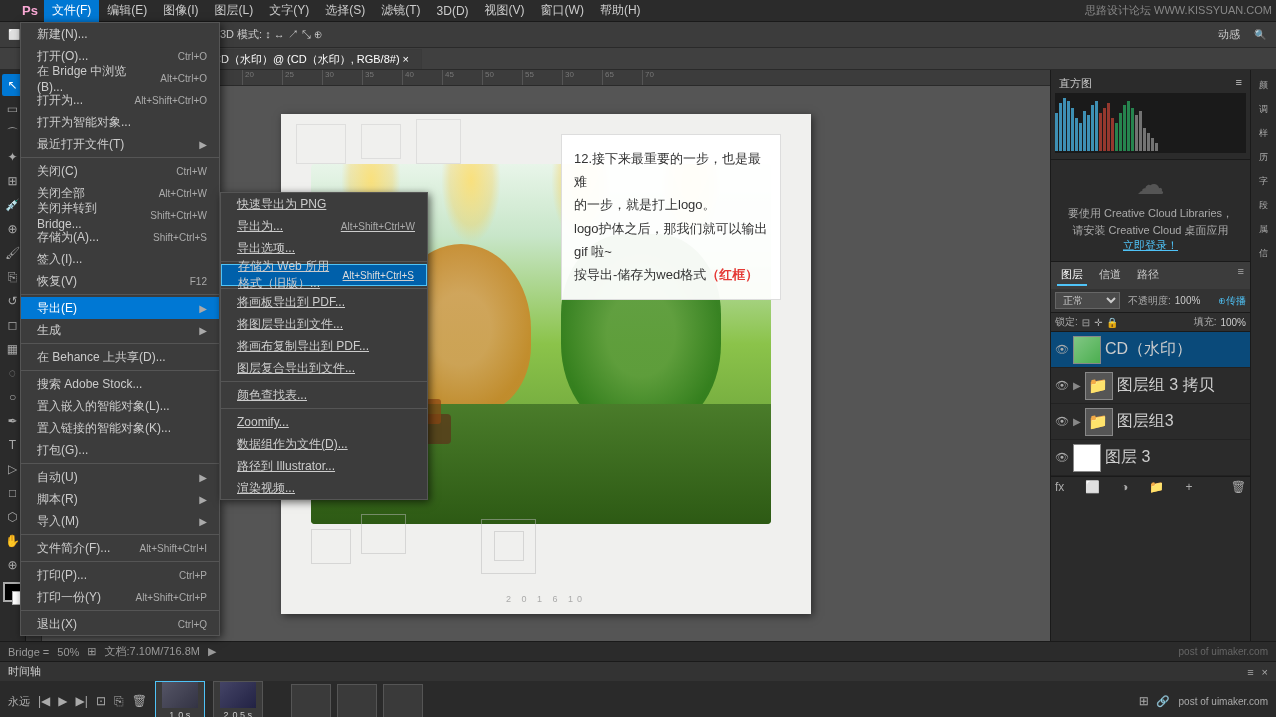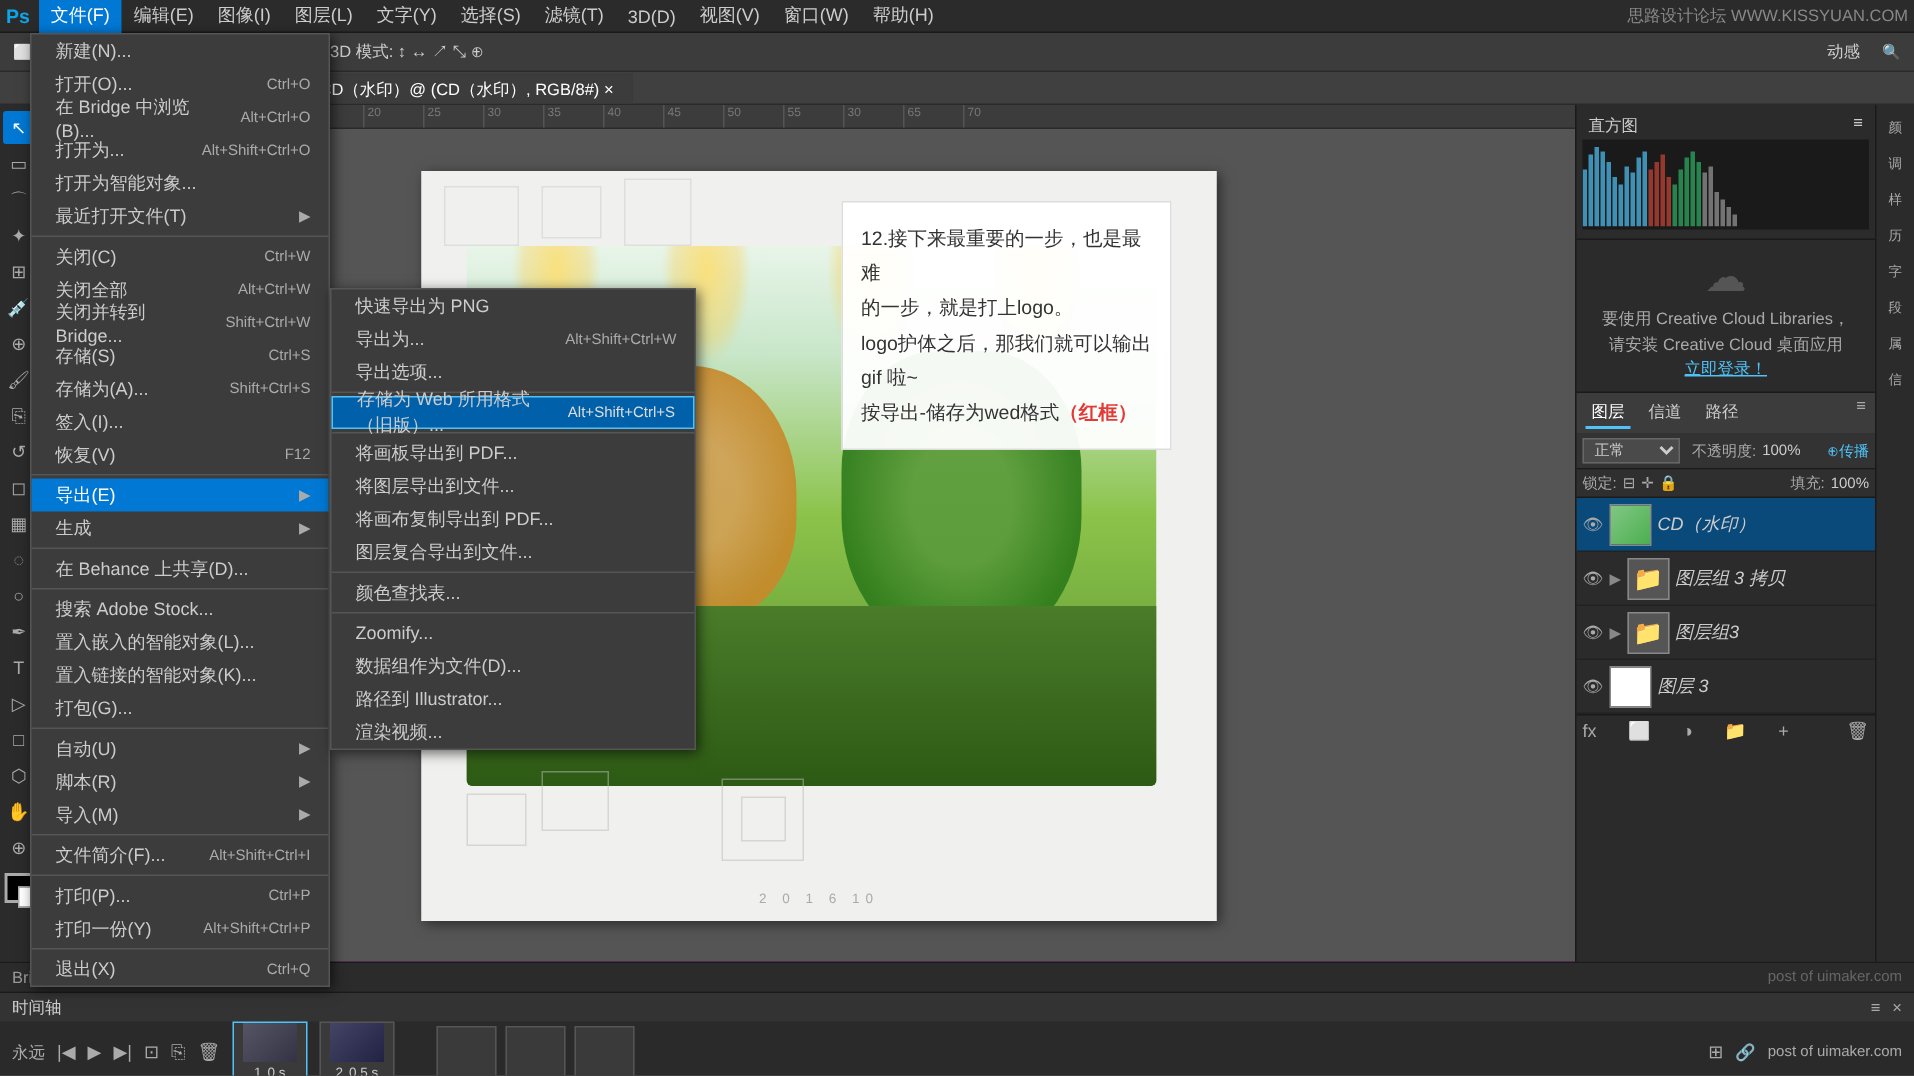--- a/index.html
+++ b/index.html
@@ -348,24 +348,23 @@
       width: 100%;
       height: 100%;
       background: linear-gradient(135deg, #81c784, #4caf50);
     }
     .thumb-white {
       width: 100%;
       height: 100%;
       background: #fff;
     }
     .layer-label {
-      font-size: 12px;
+      font-size: 16px;
       color: #ccc;
       flex: 1;
-      font-style: italic;
     }
     .layer-arrow {
       font-size: 10px;
       color: #888;
     }
 
     
     #right-icons {
       width: 26px;
       background: #2b2b2b;
@@ -462,39 +461,40 @@
       color: #aaa;
       margin-left: 8px;
     }
     .menu-arrow { font-size: 10px; color: #aaa; }
 
     
     #export-submenu {
       position: fixed;
       left: 220px;
       top: 192px;
-      width: 244px;
+      width: 208px;
       background: #3c3c3c;
       border: 1px solid #555;
       z-index: 700;
       box-shadow: 2px 2px 8px rgba(0,0,0,0.6);
+      text-decoration: underline;
     }
     #save-web-row {
       background: #0060aa;
       border: 1px solid #4fc3f7;
     }
     #save-web-row .menu-shortcut {
       color: #ddd;
     }
   </style>
 </head>
 <body>
 
 <div id="top-menubar">
-  <div style="color:#0ea5e9;font-weight:bold;font-size:13px;margin-right:6px;">Ps</div>
+  <div style="color:#f9a8d4;font-weight:bold;font-size:13px;margin-right:6px;margin-left:18px;">Ps</div>
   <div class="menu-item active">文件(F)</div>
   <div class="menu-item">编辑(E)</div>
   <div class="menu-item">图像(I)</div>
   <div class="menu-item">图层(L)</div>
   <div class="menu-item">文字(Y)</div>
   <div class="menu-item">选择(S)</div>
   <div class="menu-item">滤镜(T)</div>
   <div class="menu-item">3D(D)</div>
   <div class="menu-item">视图(V)</div>
   <div class="menu-item">窗口(W)</div>
@@ -850,24 +850,20 @@
   </div>
   <div class="menu-row">
     <span>关闭全部</span>
     <span class="menu-shortcut">Alt+Ctrl+W</span>
   </div>
   <div class="menu-row">
     <span>关闭并转到 Bridge...</span>
     <span class="menu-shortcut">Shift+Ctrl+W</span>
   </div>
   <div class="menu-row">
-    <span>存储(S)</span>
-    <span class="menu-shortcut">Ctrl+S</span>
-  </div>
-  <div class="menu-row">
     <span>存储为(A)...</span>
     <span class="menu-shortcut">Shift+Ctrl+S</span>
   </div>
   <div class="menu-row">
     <span>签入(I)...</span>
   </div>
   <div class="menu-row">
     <span>恢复(V)</span>
     <span class="menu-shortcut">F12</span>
   </div>

